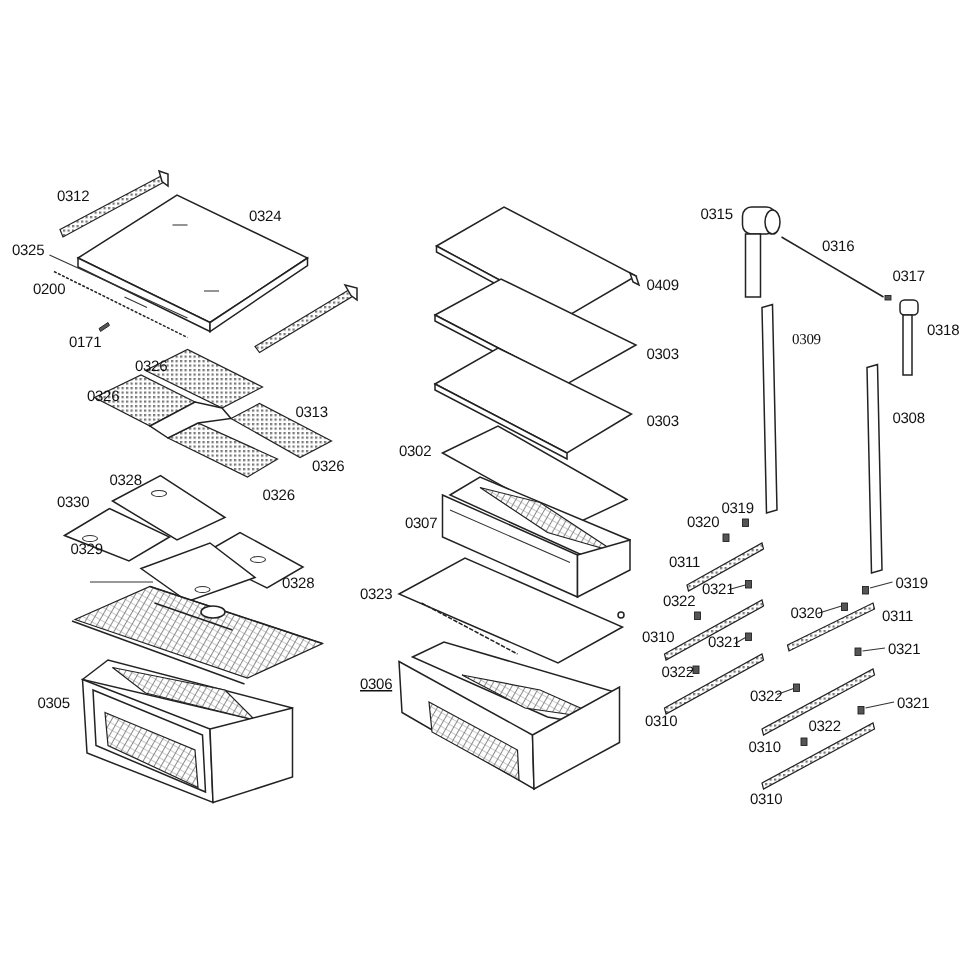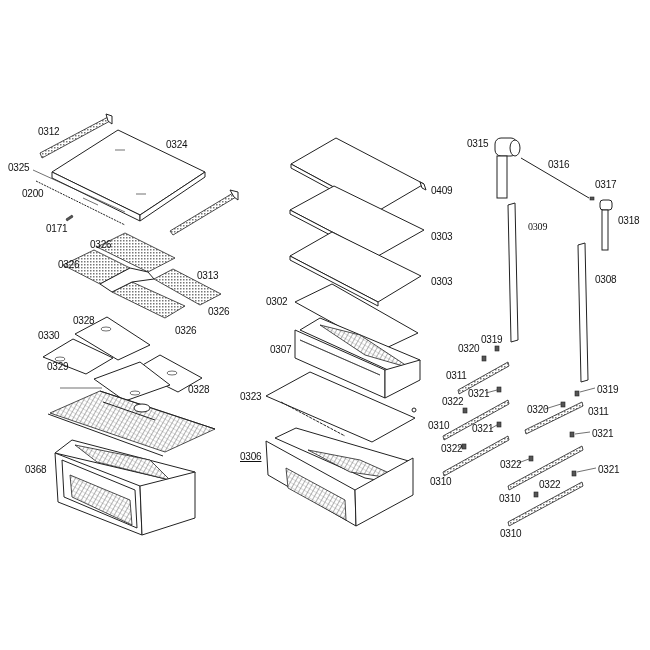--- a/index.html
+++ b/index.html
@@ -198,21 +198,21 @@
 <div class="lbl" style="left:46px;top:224px;">0171</div>
 <div class="lbl" style="left:197px;top:223px;margin-top:48px;">0313</div>
 <div class="lbl" style="left:90px;top:240px;">0326</div>
 <div class="lbl" style="left:58px;top:260px;">0326</div>
 <div class="lbl" style="left:208px;top:307px;">0326</div>
 <div class="lbl" style="left:175px;top:326px;">0326</div>
 <div class="lbl" style="left:73px;top:316px;">0328</div>
 <div class="lbl" style="left:38px;top:331px;">0330</div>
 <div class="lbl" style="left:35px;top:362px;margin-left:12px;">0329</div>
 <div class="lbl" style="left:188px;top:385px;">0328</div>
-<div class="lbl" style="left:25px;top:465px;">0368</div>
+<div class="lbl" style="left:25px;top:465px;">0305</div>
 <div class="lbl" style="left:431px;top:186px;">0409</div>
 <div class="lbl" style="left:431px;top:232px;">0303</div>
 <div class="lbl" style="left:431px;top:277px;">0303</div>
 <div class="lbl" style="left:266px;top:297px;">0302</div>
 <div class="lbl" style="left:270px;top:332px;margin-top:13px;">0307</div>
 <div class="lbl" style="left:240px;top:392px;">0323</div>
 <div class="lbl" style="left:240px;top:452px;text-decoration:underline;">0306</div>
 <div class="lbl" style="left:467px;top:139px;">0315</div>
 <div class="lbl" style="left:548px;top:160px;">0316</div>
 <div class="lbl" style="left:595px;top:180px;">0317</div>

